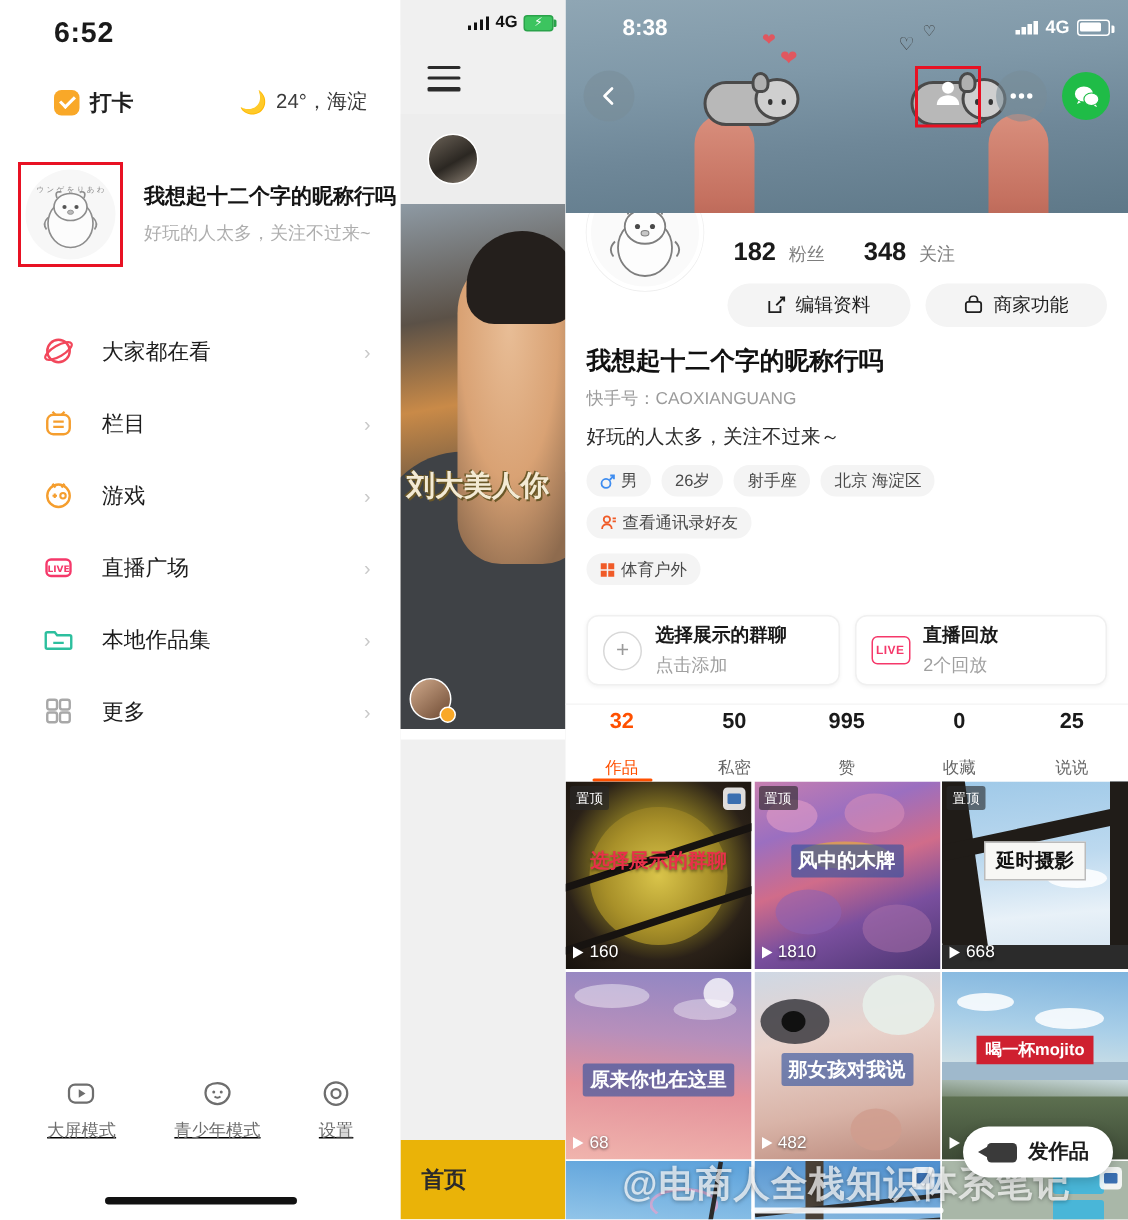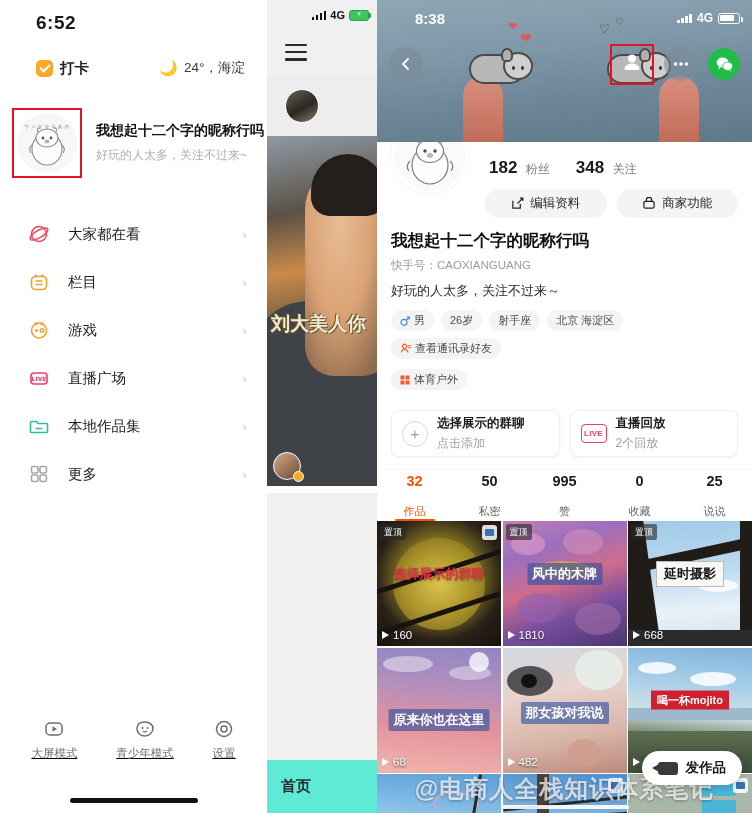--- a/index.html
+++ b/index.html
@@ -122,21 +122,21 @@
   .m-vid2{
     height: 272px; position: relative; overflow:hidden;
     background: linear-gradient(160deg,#2c4418 0%, #3d5d20 30%, #26391a 60%, #1e3014 100%);
   }
   .m-vid2-face{position:absolute;right:-12px;top:62px;width:84px;height:150px;
     background: radial-gradient(ellipse at 45% 30%, #f0c49b 0%, #d9a274 55%, #9c7250 88%);border-radius:42px;}
   .m-vid2-hair{position:absolute;right:-6px;top:50px;width:72px;height:44px;background:#221d19;border-radius:36px 36px 14px 14px;}
   .m-vid2-shoulder{position:absolute;right:-10px;bottom:0;width:100px;height:62px;background:#c0392b;border-radius:40px 40px 0 0;}
   .m-vid2-arm{position:absolute;left:-14px;top:100px;width:52px;height:170px;background:#dba87e;border-radius:26px;}
   .m-vid2-cap{position:absolute;left:2px;bottom:58px;font-size:16px;font-weight:bold;color:#fff;white-space:nowrap;text-shadow:0 1px 2px rgba(0,0,0,.6);}
-  .m-bottom{position:absolute;bottom:0;left:0;width:110px;height:53px;background:#5eead4;display:flex;align-items:center;padding-left:14px;}
+  .m-bottom{position:absolute;bottom:0;left:0;width:110px;height:53px;background:#eab308;display:flex;align-items:center;padding-left:14px;}
   .m-bottom-label{font-size:15px;font-weight:bold;color:#2b2b2b;}
 
   
   .panel-right{width:375px;flex:0 0 375px;height:813px;position:relative;background:#f4f4f4;overflow:hidden;}
   .r-banner{
     height:142px;position:relative;overflow:hidden;
     background:linear-gradient(175deg,#8fa6b4 0%,#7f98a8 35%,#6e8798 65%,#5e7888 100%);
   }
   .r-banner .finger{position:absolute;bottom:-30px;width:40px;height:96px;border-radius:20px 20px 12px 12px;
     background:linear-gradient(180deg,#d98f7d 0%, #c4705f 60%, #a85a4b 100%);}

